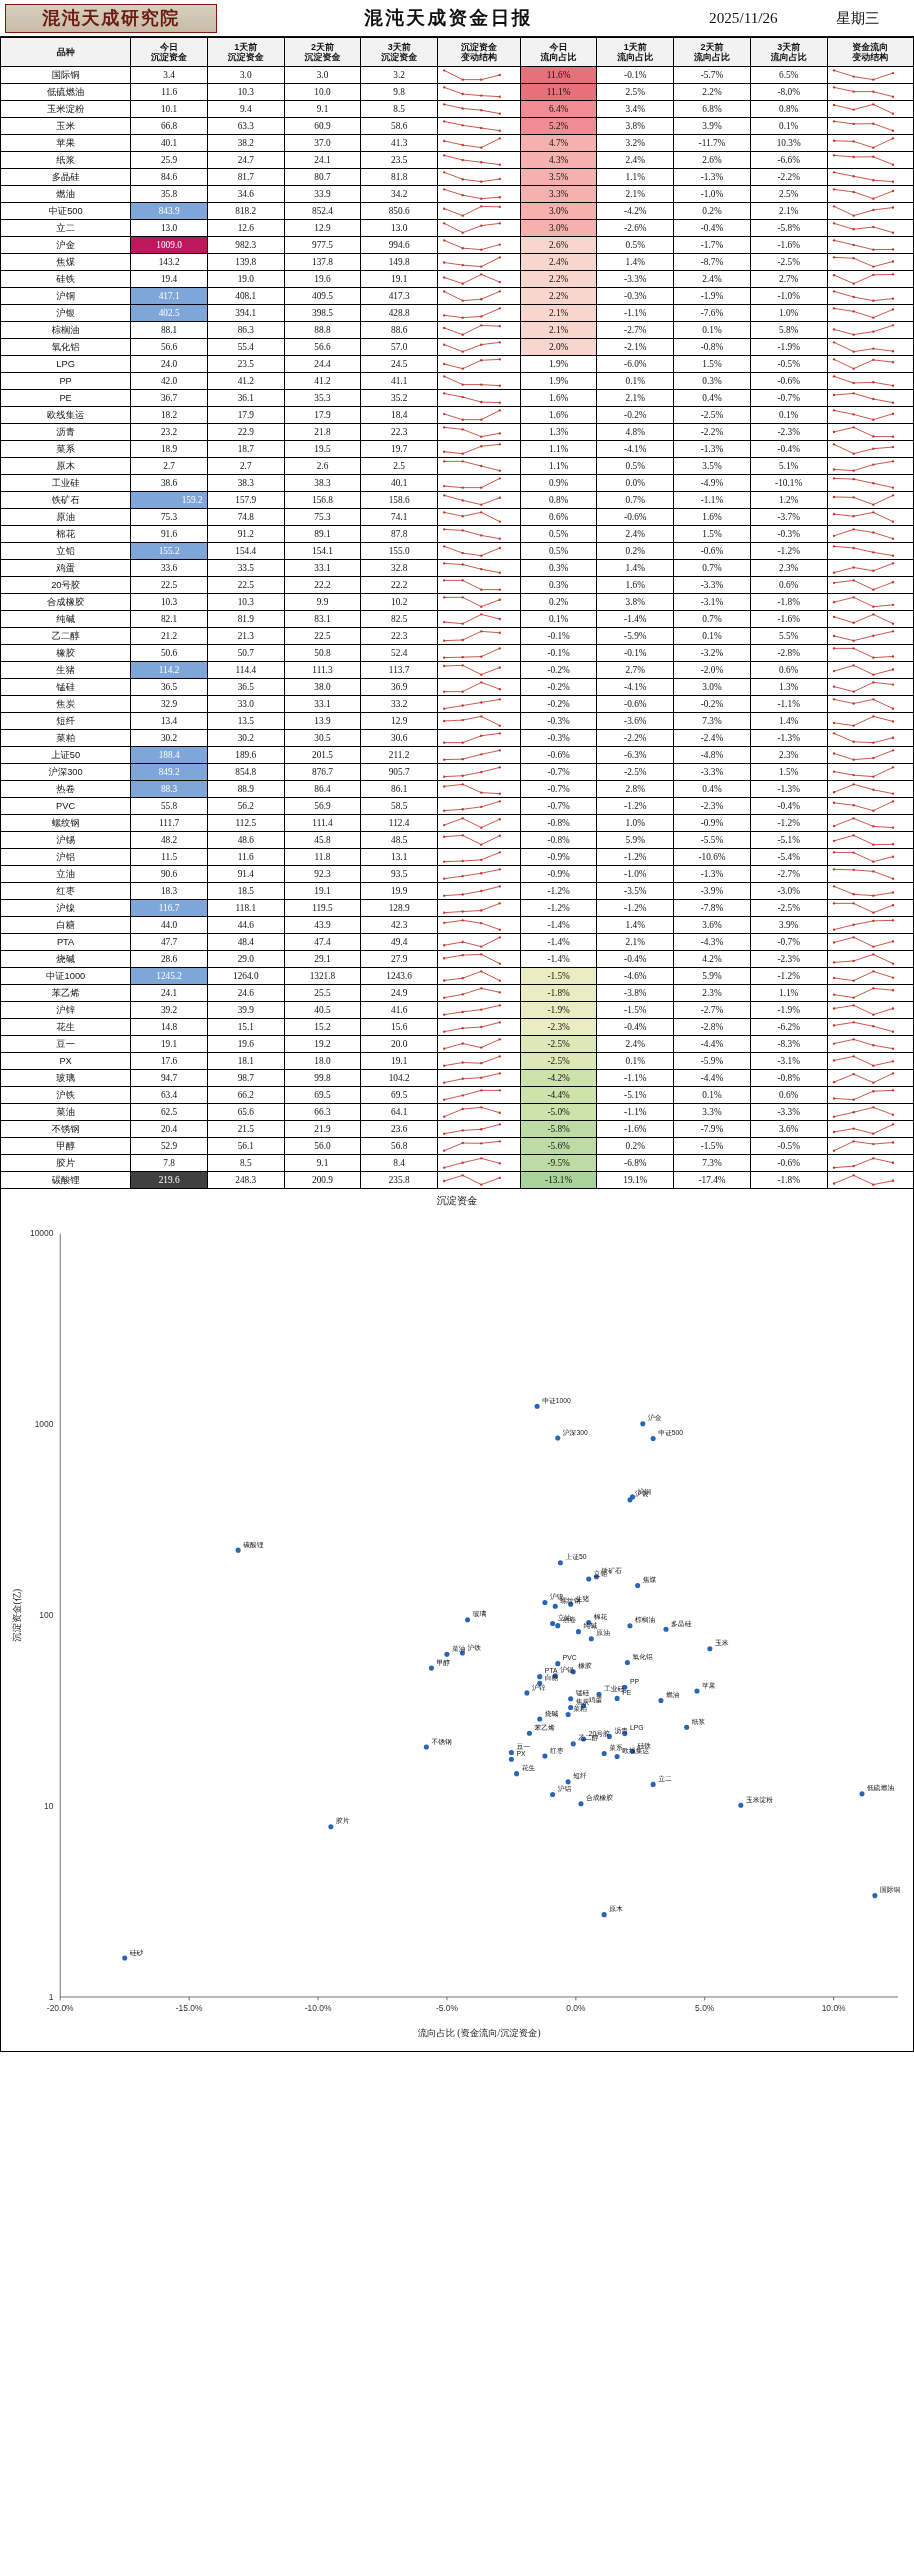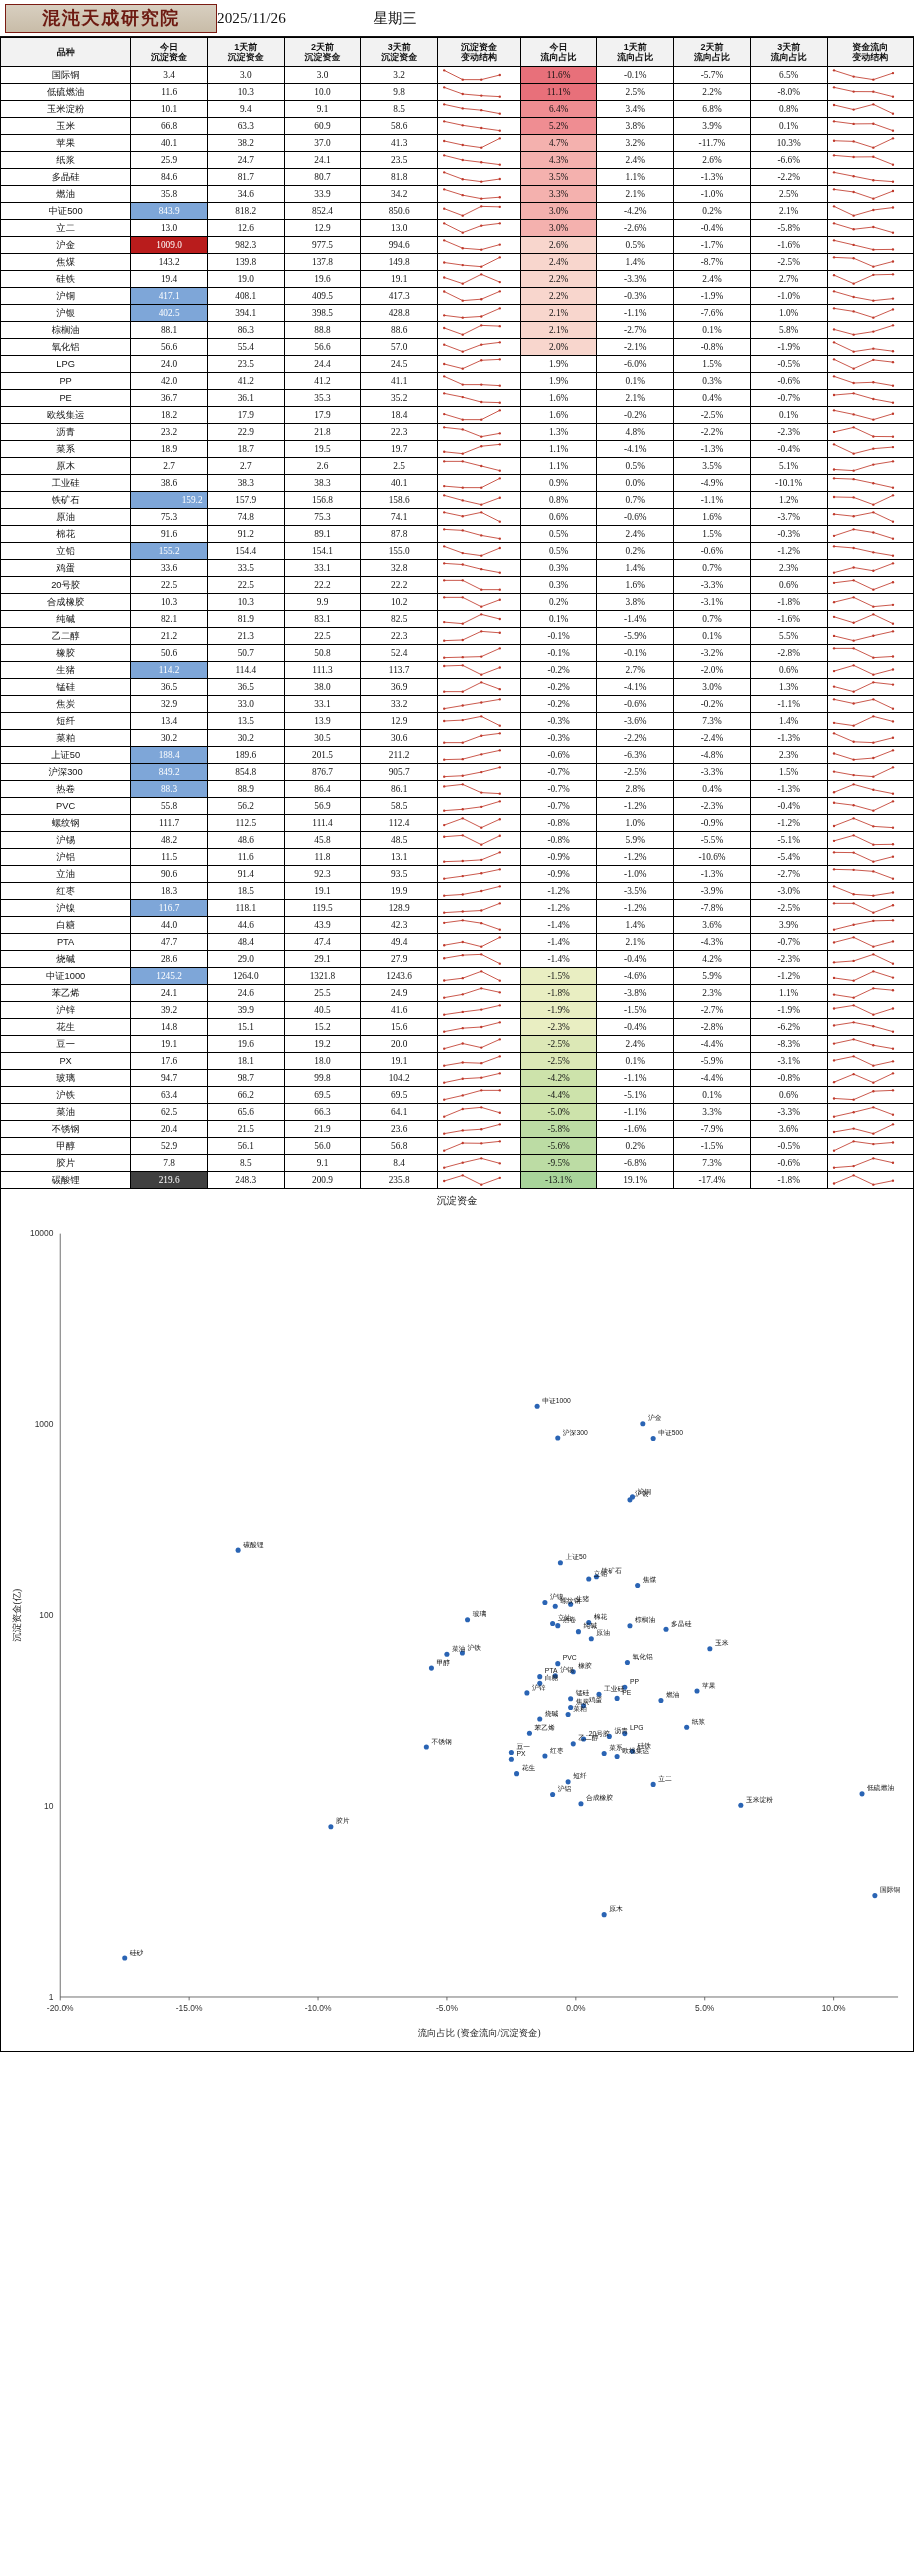--- a/index.html
+++ b/index.html
@@ -40,20 +40,21 @@
     text-align: center;
     font-family: "Liberation Serif", serif;
     font-weight: bold;
     font-size: 18.6px;
     letter-spacing: 2.5px;
   }
   .hdate {
     font-family: "Liberation Serif", serif;
     font-size: 15.2px;
     width: 127px;
+    text-align: center;
   }
   .hday {
     font-family: "Liberation Serif", serif;
     font-size: 14.4px;
     width: 102px;
     text-align: center;
   }
 
   
   table.grid {
@@ -117,20 +118,21 @@
     color: #111;
   }
 </style>
 </head>
 <body>
 
 <div class="page">
 
   <div class="header">
     <div class="logo">混沌天成研究院</div>
+    <div class="title">混沌天成资金日报</div>
     <div class="hdate">2025/11/26</div>
     <div class="hday">星期三</div>
   </div>
 
   <table class="grid">
     <colgroup>
       <col class="c-name">
         <col class="c-val">
         <col class="c-val">
         <col class="c-val">
@@ -443,21 +445,21 @@
               <path d="M77.0 15.0 L53.7 8.3 L30.3 11.0 L7.0 4.0" fill="none" stroke="#c0392b" stroke-width="1"></path>
               <circle cx="77.0" cy="15.0" r="1.4" fill="#c0392b"></circle>
               <circle cx="53.7" cy="8.3" r="1.4" fill="#c0392b"></circle>
               <circle cx="30.3" cy="11.0" r="1.4" fill="#c0392b"></circle>
               <circle cx="7.0" cy="4.0" r="1.4" fill="#c0392b"></circle>
             </svg>
           </td>
         </tr>
         <tr>
           <td class="name">沪金</td>
-          <td class="num" style="background: #b91c1c; color: rgb(255, 255, 255);">1009.0</td>
+          <td class="num" style="background: #be185d; color: rgb(255, 255, 255);">1009.0</td>
           <td class="num">982.3</td>
           <td class="num">977.5</td>
           <td class="num">994.6</td>
           <td class="spark">
             <svg width="68" height="16" viewBox="0 0 80 19">
               <path d="M73.0 9.0 L51.0 15.0 L29.0 13.3 L7.0 4.0" fill="none" stroke="#c0392b" stroke-width="1"></path>
               <circle cx="73.0" cy="9.0" r="1.4" fill="#c0392b"></circle>
               <circle cx="51.0" cy="15.0" r="1.4" fill="#c0392b"></circle>
               <circle cx="29.0" cy="13.3" r="1.4" fill="#c0392b"></circle>
               <circle cx="7.0" cy="4.0" r="1.4" fill="#c0392b"></circle>

